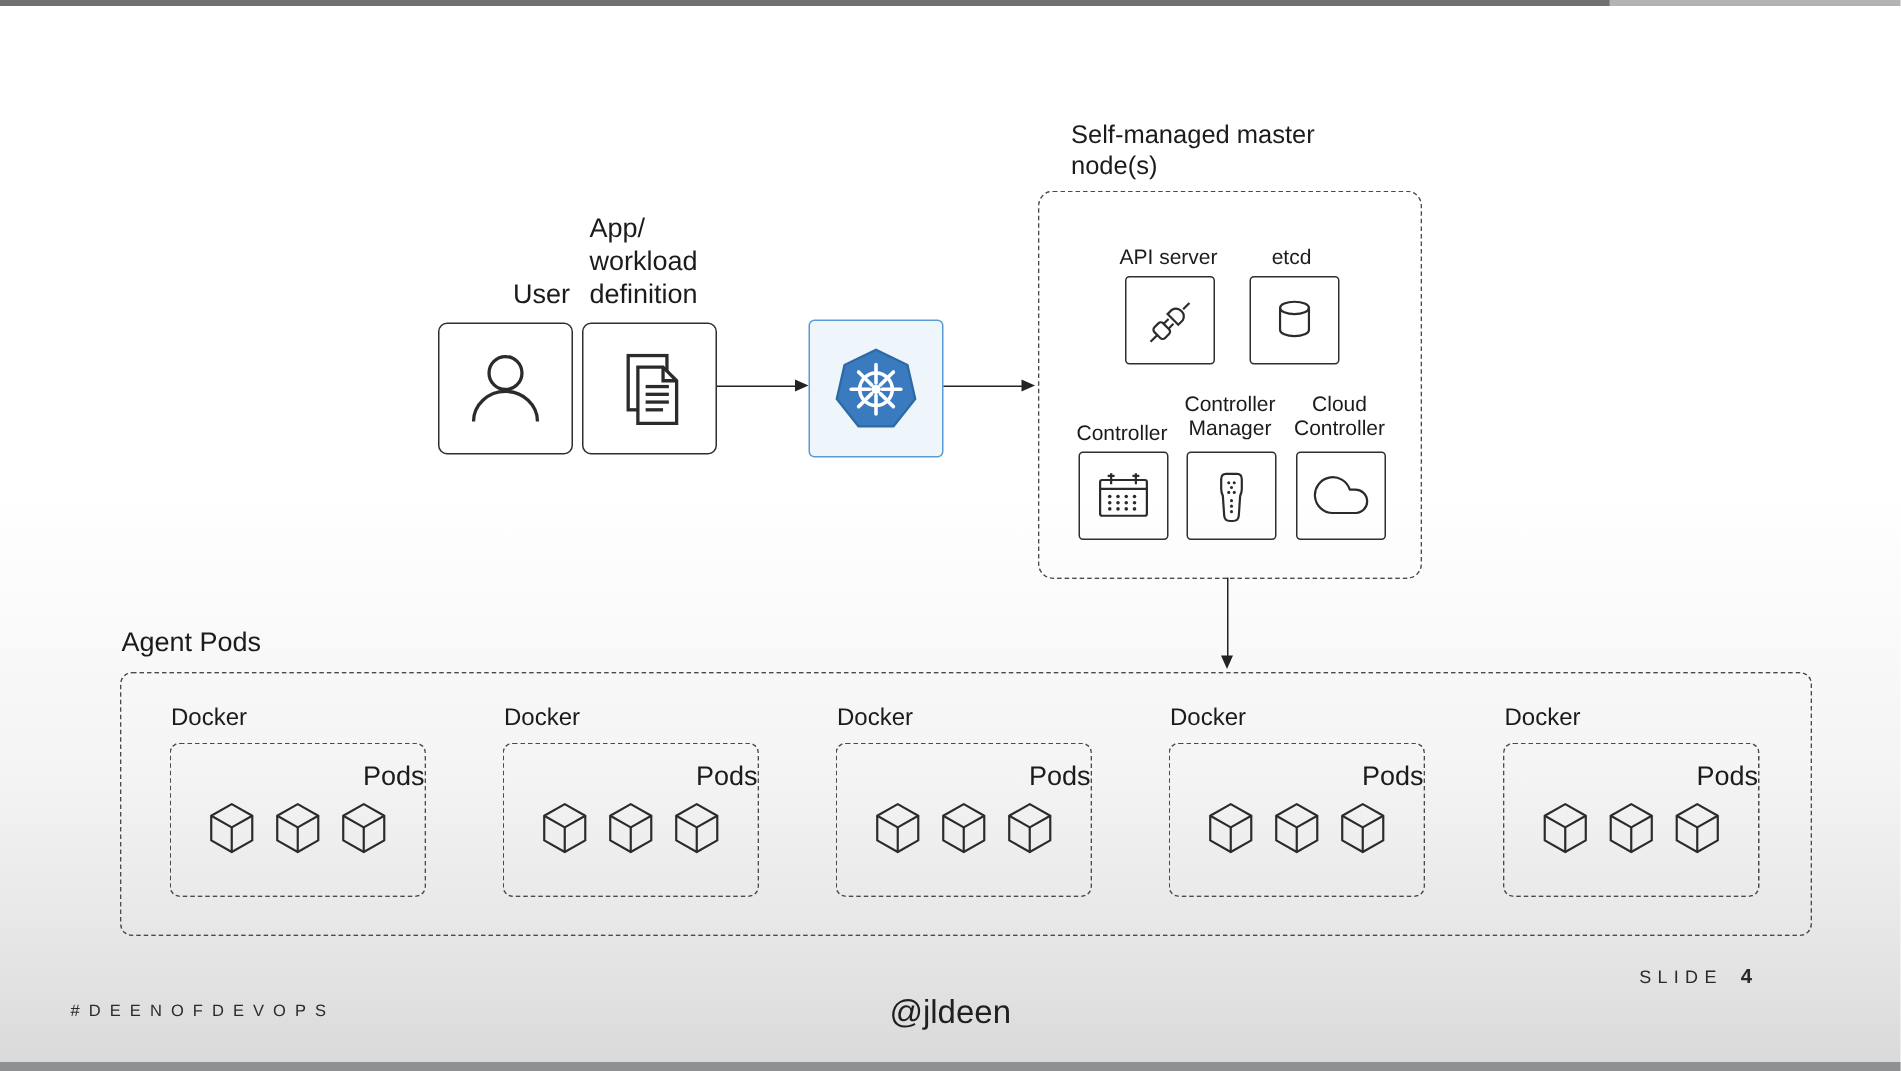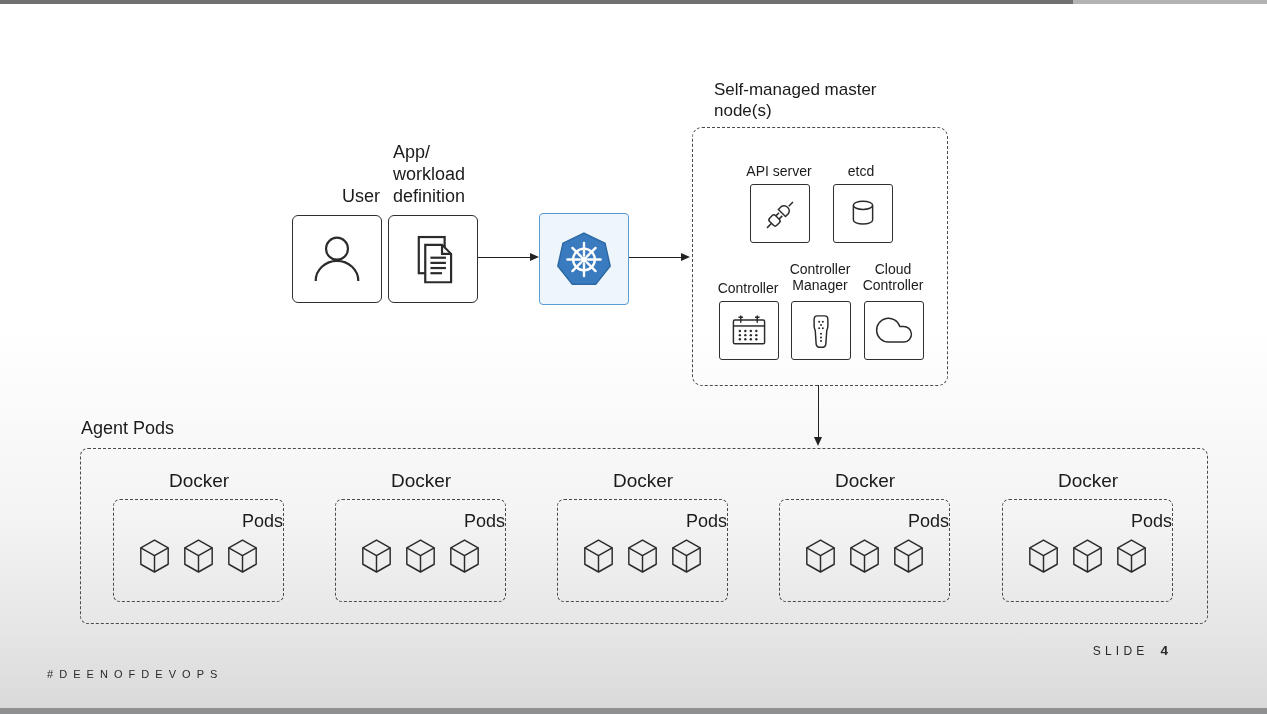--- a/index.html
+++ b/index.html
@@ -25,21 +25,21 @@
   .dashed{position:absolute;border:1.6px dashed #4a4a4a;border-radius:10px;}
   
   .arrow-h{position:absolute;height:0;border-top:1.6px solid #222;}
   .arrow-h::after{content:"";position:absolute;right:-8px;top:-5px;width:0;height:0;
     border-left:9px solid #222;border-top:4.5px solid transparent;border-bottom:4.5px solid transparent;}
   .arrow-v{position:absolute;width:0;border-left:1.6px solid #222;}
   .arrow-v::after{content:"";position:absolute;left:-5.3px;bottom:-8px;width:0;height:0;
     border-top:9px solid #222;border-left:4.5px solid transparent;border-right:4.5px solid transparent;}
   
   .node{position:absolute;top:470px;width:171px;}
-  .docker-lbl{font-size:19px;margin:0 0 7px 1px;text-align:center;}
+  .docker-lbl{font-size:16px;margin:0 0 7px 1px;}
   .pods-box{height:101px;border:1.6px dashed #4a4a4a;border-radius:7px;text-align:center;}
   .pods-lbl{font-size:18px;margin-top:11px;text-align:right;}
   .cubes{display:flex;justify-content:center;gap:13px;margin-top:6px;}
   
   .f-hash{position:absolute;left:47px;top:668px;font-size:11px;letter-spacing:0.55em;color:#2a2a2a;}
   .f-handle{position:absolute;left:0;right:0;top:662px;text-align:center;font-size:22px;color:#1f1f1f;}
   .f-slide{position:absolute;right:99px;top:643px;font-size:12px;letter-spacing:0.35em;color:#2a2a2a;}
   .f-slide b{font-size:13.5px;margin-left:12px;letter-spacing:0;}
   svg{display:block;}
 </style>
@@ -371,16 +371,17 @@
                 <polyline points="2,10.5 2,28.5 17,37 17,19"></polyline>
                 <polyline points="32,10.5 32,28.5 17,37"></polyline>
               </g>
             </svg>
           </span>
       </div>
     </div>
   </div>
 
   <div class="f-hash">#DEENOFDEVOPS</div>
+  <div class="f-handle">@jldeen</div>
   <div class="f-slide"><span>SLIDE</span><b>4</b></div>
 
   <div class="bottombar"></div>
 </div>
 
 </body></html>

